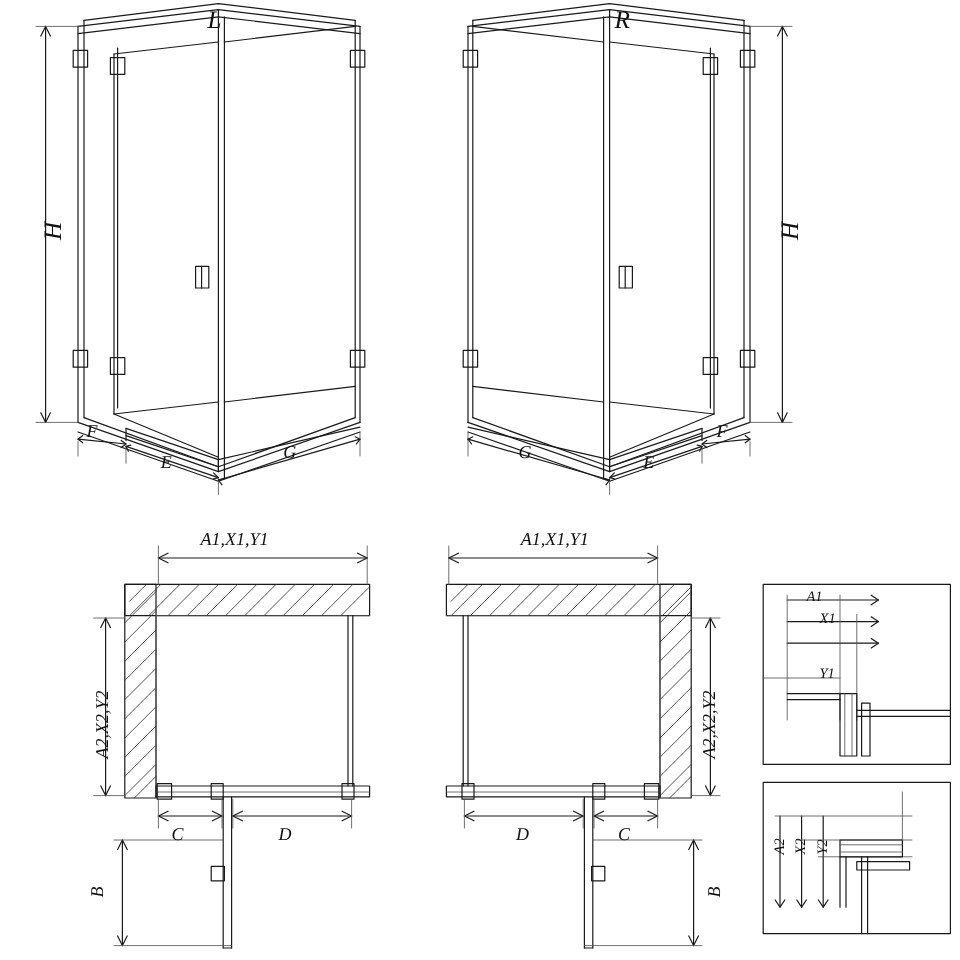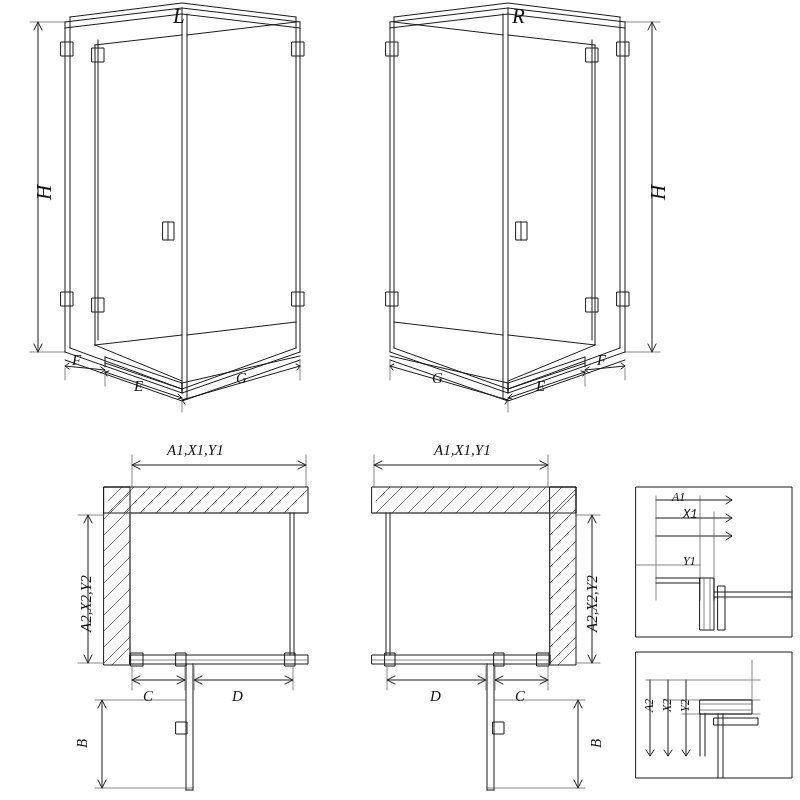--- a/index.html
+++ b/index.html
@@ -319,20 +319,20 @@
 
 <div class="lbl mid" style="left:143px;top:688px;">C</div>
 <div class="lbl mid" style="left:232px;top:688px;">D</div>
 <div class="lbl mid" style="left:430px;top:688px;">D</div>
 <div class="lbl mid" style="left:515px;top:688px;">C</div>
 
 <div class="lbl mid rot-l" style="left:74px;top:748px;">B</div>
 <div class="lbl mid rot-l" style="left:588px;top:748px;">B</div>
 
 <div class="lbl sml" style="left:672px;top:490px;">A1</div>
-<div class="lbl sml" style="left:683px;top:508px;font-family:Liberation Mono, monospace;">X1</div>
+<div class="lbl sml" style="left:683px;top:508px;">X1</div>
 <div class="lbl sml" style="left:683px;top:554px;">Y1</div>
 
 <div class="lbl sml rot-l" style="left:642px;top:712px;">A2</div>
 <div class="lbl sml rot-l" style="left:660px;top:712px;">X2</div>
 <div class="lbl sml rot-l" style="left:678px;top:712px;">Y2</div>
 
 </div>
 
 </body></html>

